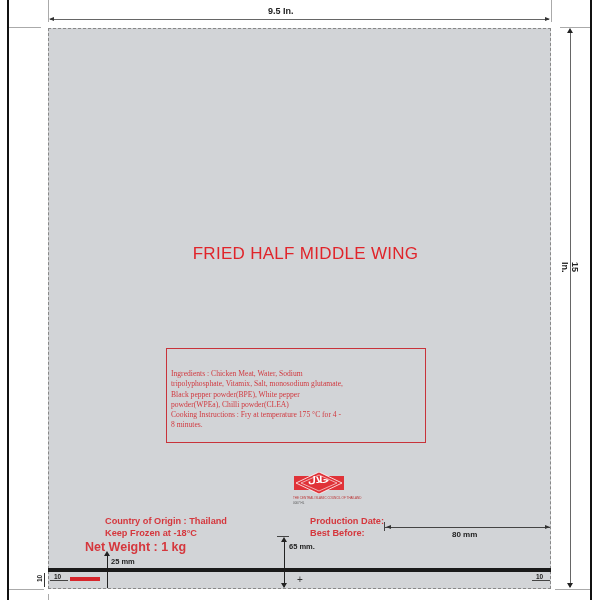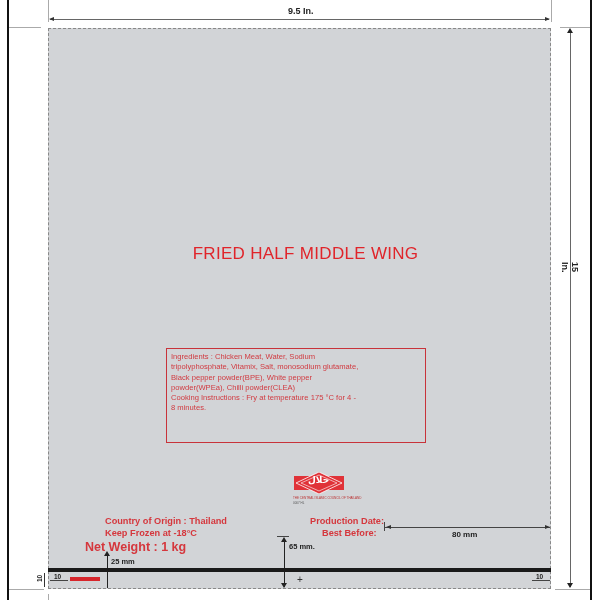--- a/index.html
+++ b/index.html
@@ -21,21 +21,21 @@
     box-sizing: border-box;
   }
   .dim-text { font-weight: bold; font-size: 9px; color: #222; }
   .title {
     left: 48px; top: 244px; width: 515px; text-align: center;
     color: #e0242a; font-size: 17px; letter-spacing: 0.3px;
   }
   .ingr-box {
     left: 166px; top: 348px; width: 260px; height: 95px;
     border: 1.5px solid #c8333a; box-sizing: border-box;
-    padding: 3px 4px; color: #d13a40; font-size: 7.6px; line-height: 10.3px;
+    padding: 20px 4px; color: #d13a40; font-size: 7.6px; line-height: 10.3px; font-family: Liberation Serif, serif;
   }
   .ingr-box div { white-space: nowrap; }
   .red-bold { color: #d5373d; font-weight: bold; }
   .lab-sm { font-size: 9.2px; margin-left: 20px; }
   .lab-lg { font-size: 12.5px; }
   .black-band { left: 48px; top: 568px; width: 503px; height: 4px; background: #1a1a1a; }
   .red-bar { left: 70px; top: 577px; width: 30px; height: 4px; background: #d7262c; }
   .arrow-v { width: 1px; background: #222; }
   .arrow-h { height: 1px; background: #444; }
   .tri-up { width: 0; height: 0; border-left: 3px solid transparent; border-right: 3px solid transparent; border-bottom: 5px solid #222; }
@@ -53,21 +53,21 @@
 <div class="abs hline" style="left:560px; top:27px; width:30px;"></div>
 <div class="abs hline" style="left:9px; top:589px; width:35px;"></div>
 <div class="abs hline" style="left:555px; top:589px; width:35px;"></div>
 <div class="abs vline" style="left:48px; top:0; height:22px;"></div>
 <div class="abs vline" style="left:551px; top:0; height:22px;"></div>
 <div class="abs vline" style="left:48px; top:594px; height:6px;"></div>
 
 <div class="abs arrow-h" style="left:50px; top:19px; width:499px; background:#666;"></div>
 <div class="abs tri-left" style="left:49px; top:17px;"></div>
 <div class="abs tri-right" style="left:545px; top:17px;"></div>
-<div class="abs dim-text" style="left:288px; top:6px;">9.5 In.</div>
+<div class="abs dim-text" style="left:268px; top:6px;">9.5 In.</div>
 
 <div class="abs vline" style="left:570px; top:30px; height:557px; background:#666;"></div>
 <div class="abs tri-up" style="left:567px; top:28px;"></div>
 <div class="abs tri-down" style="left:567px; top:583px;"></div>
 <div class="abs dim-text" style="left:563px; top:262px; transform: rotate(90deg); transform-origin: left top; left:580px;">15 In.</div>
 
 <div class="abs bag"></div>
 
 <div class="abs title">FRIED HALF MIDDLE WING</div>
 
@@ -89,21 +89,21 @@
   <div class="abs" style="left:14px; top:3px; font-size:9px; color:#fff; font-family:'DejaVu Sans', sans-serif;font-weight:bold;">حلال</div>
 </div>
 <div class="abs" style="left:293px; top:496px; font-size:3px; color:#b33; white-space:nowrap;">THE CENTRAL ISLAMIC COUNCIL OF THAILAND</div>
 <div class="abs" style="left:293px; top:501px; font-size:3px; color:#555;">0007 HL</div>
 
 <div class="abs red-bold lab-sm" style="left:85px; top:516px;">Country of Origin : Thailand</div>
 <div class="abs red-bold lab-sm" style="left:85px; top:528px;">Keep Frozen at -18°C</div>
 <div class="abs red-bold lab-lg" style="left:85px; top:540px;">Net Weight : 1 kg</div>
 
 <div class="abs red-bold lab-sm" style="left:290px; top:516px;">Production Date:</div>
-<div class="abs red-bold lab-sm" style="left:302px; top:528px;text-align:center;">Best Before:</div>
+<div class="abs red-bold lab-sm" style="left:290px; top:528px;text-align:center;">Best Before:</div>
 
 <div class="abs arrow-h" style="left:385px; top:527px; width:165px;"></div>
 <div class="abs vline" style="left:384px; top:522px; height:9px; background:#444;"></div>
 <div class="abs tri-left" style="left:386px; top:525px;"></div>
 <div class="abs tri-right" style="left:545px; top:525px;"></div>
 <div class="abs dim-text" style="left:452px; top:530px; font-size:8px;">80 mm</div>
 
 <div class="abs arrow-v" style="left:284px; top:540px; height:47px;"></div>
 <div class="abs tri-up" style="left:281px; top:537px;"></div>
 <div class="abs tri-down" style="left:281px; top:583px;"></div>

